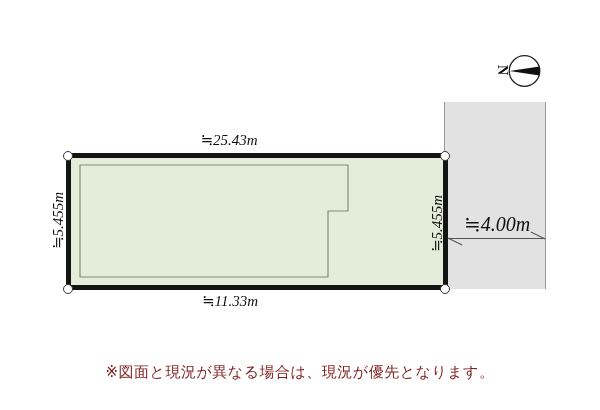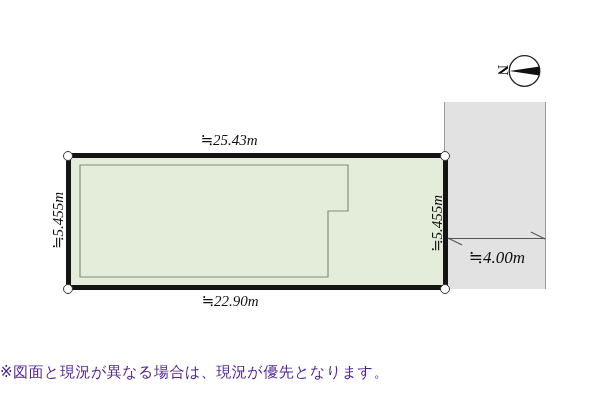--- a/index.html
+++ b/index.html
@@ -29,36 +29,36 @@
   
   .dim{
     position:absolute;font-style:italic;font-size:15px;color:#111;
     font-family:"Liberation Serif","DejaVu Serif",serif;white-space:nowrap;
     line-height:15px;
   }
   .dim-top{left:169px;top:133px;width:120px;text-align:center;}
   .dim-bottom{left:170px;top:294px;width:120px;text-align:center;}
   .dim-left{left:-1px;top:213px;width:118px;text-align:center;transform:rotate(-90deg);}
   .dim-right{left:378px;top:216px;width:118px;text-align:center;transform:rotate(-90deg);}
-  .dim-road{left:457px;top:217px;width:80px;text-align:center;font-size:17px;margin-top:33px;}
+  .dim-road{left:457px;top:217px;width:80px;text-align:center;font-size:20px;}
   
   .dimline{position:absolute;left:448px;top:238px;width:97px;height:0;border-top:1px solid #555;}
   .tick{position:absolute;width:16px;height:0;border-top:1px solid #555;transform:rotate(26deg);}
   .tick-l{left:447px;top:241px;} .tick-r{left:530px;top:235px;}
   
   .compass-n{
     position:absolute;left:492px;top:63px;width:20px;text-align:center;
     font-size:14px;font-weight:700;color:#111;transform:rotate(90deg);
     font-family:"Liberation Serif","DejaVu Serif",serif;line-height:14px;
   }
   .compass-svg{position:absolute;left:507px;top:54px;}
   
   .caption{
-    position:absolute;left:0;top:363px;width:600px;
-    font-size:15px;color:#4c1d95;letter-spacing:.5px;
+    position:absolute;left:0;top:363px;width:600px;text-align:center;
+    font-size:15px;color:#7f1d1d;letter-spacing:.5px;
     font-family:"Liberation Sans","DejaVu Sans",sans-serif;
   }
 </style>
 </head>
 <body>
 
 <div class="canvas">
 
   <span class="compass-n">N</span>
   <svg class="compass-svg" width="35" height="35" viewBox="0 0 35 35">
@@ -73,21 +73,21 @@
   <svg class="overlay" width="600" height="410" viewBox="0 0 600 410">
     <polygon points="80,165 348,165 348,211 328,211 328,277 80,277" fill="#e4ecda" stroke="#878c7a" stroke-width="1.2"></polygon>
   </svg>
 
   <div class="marker m-tl"></div>
   <div class="marker m-tr"></div>
   <div class="marker m-br"></div>
   <div class="marker m-bl"></div>
 
   <span class="dim dim-top">≒25.43m</span>
-  <span class="dim dim-bottom">≒22.90m</span>
+  <span class="dim dim-bottom">≒11.33m</span>
   <span class="dim dim-left">≒5.455m</span>
   <span class="dim dim-right">≒5.455m</span>
 
   <span class="dim dim-road">≒4.00m</span>
   <div class="dimline"></div>
   <div class="tick tick-l"></div>
   <div class="tick tick-r"></div>
 
   <div class="caption">※図面と現況が異なる場合は、現況が優先となります。</div>
 

